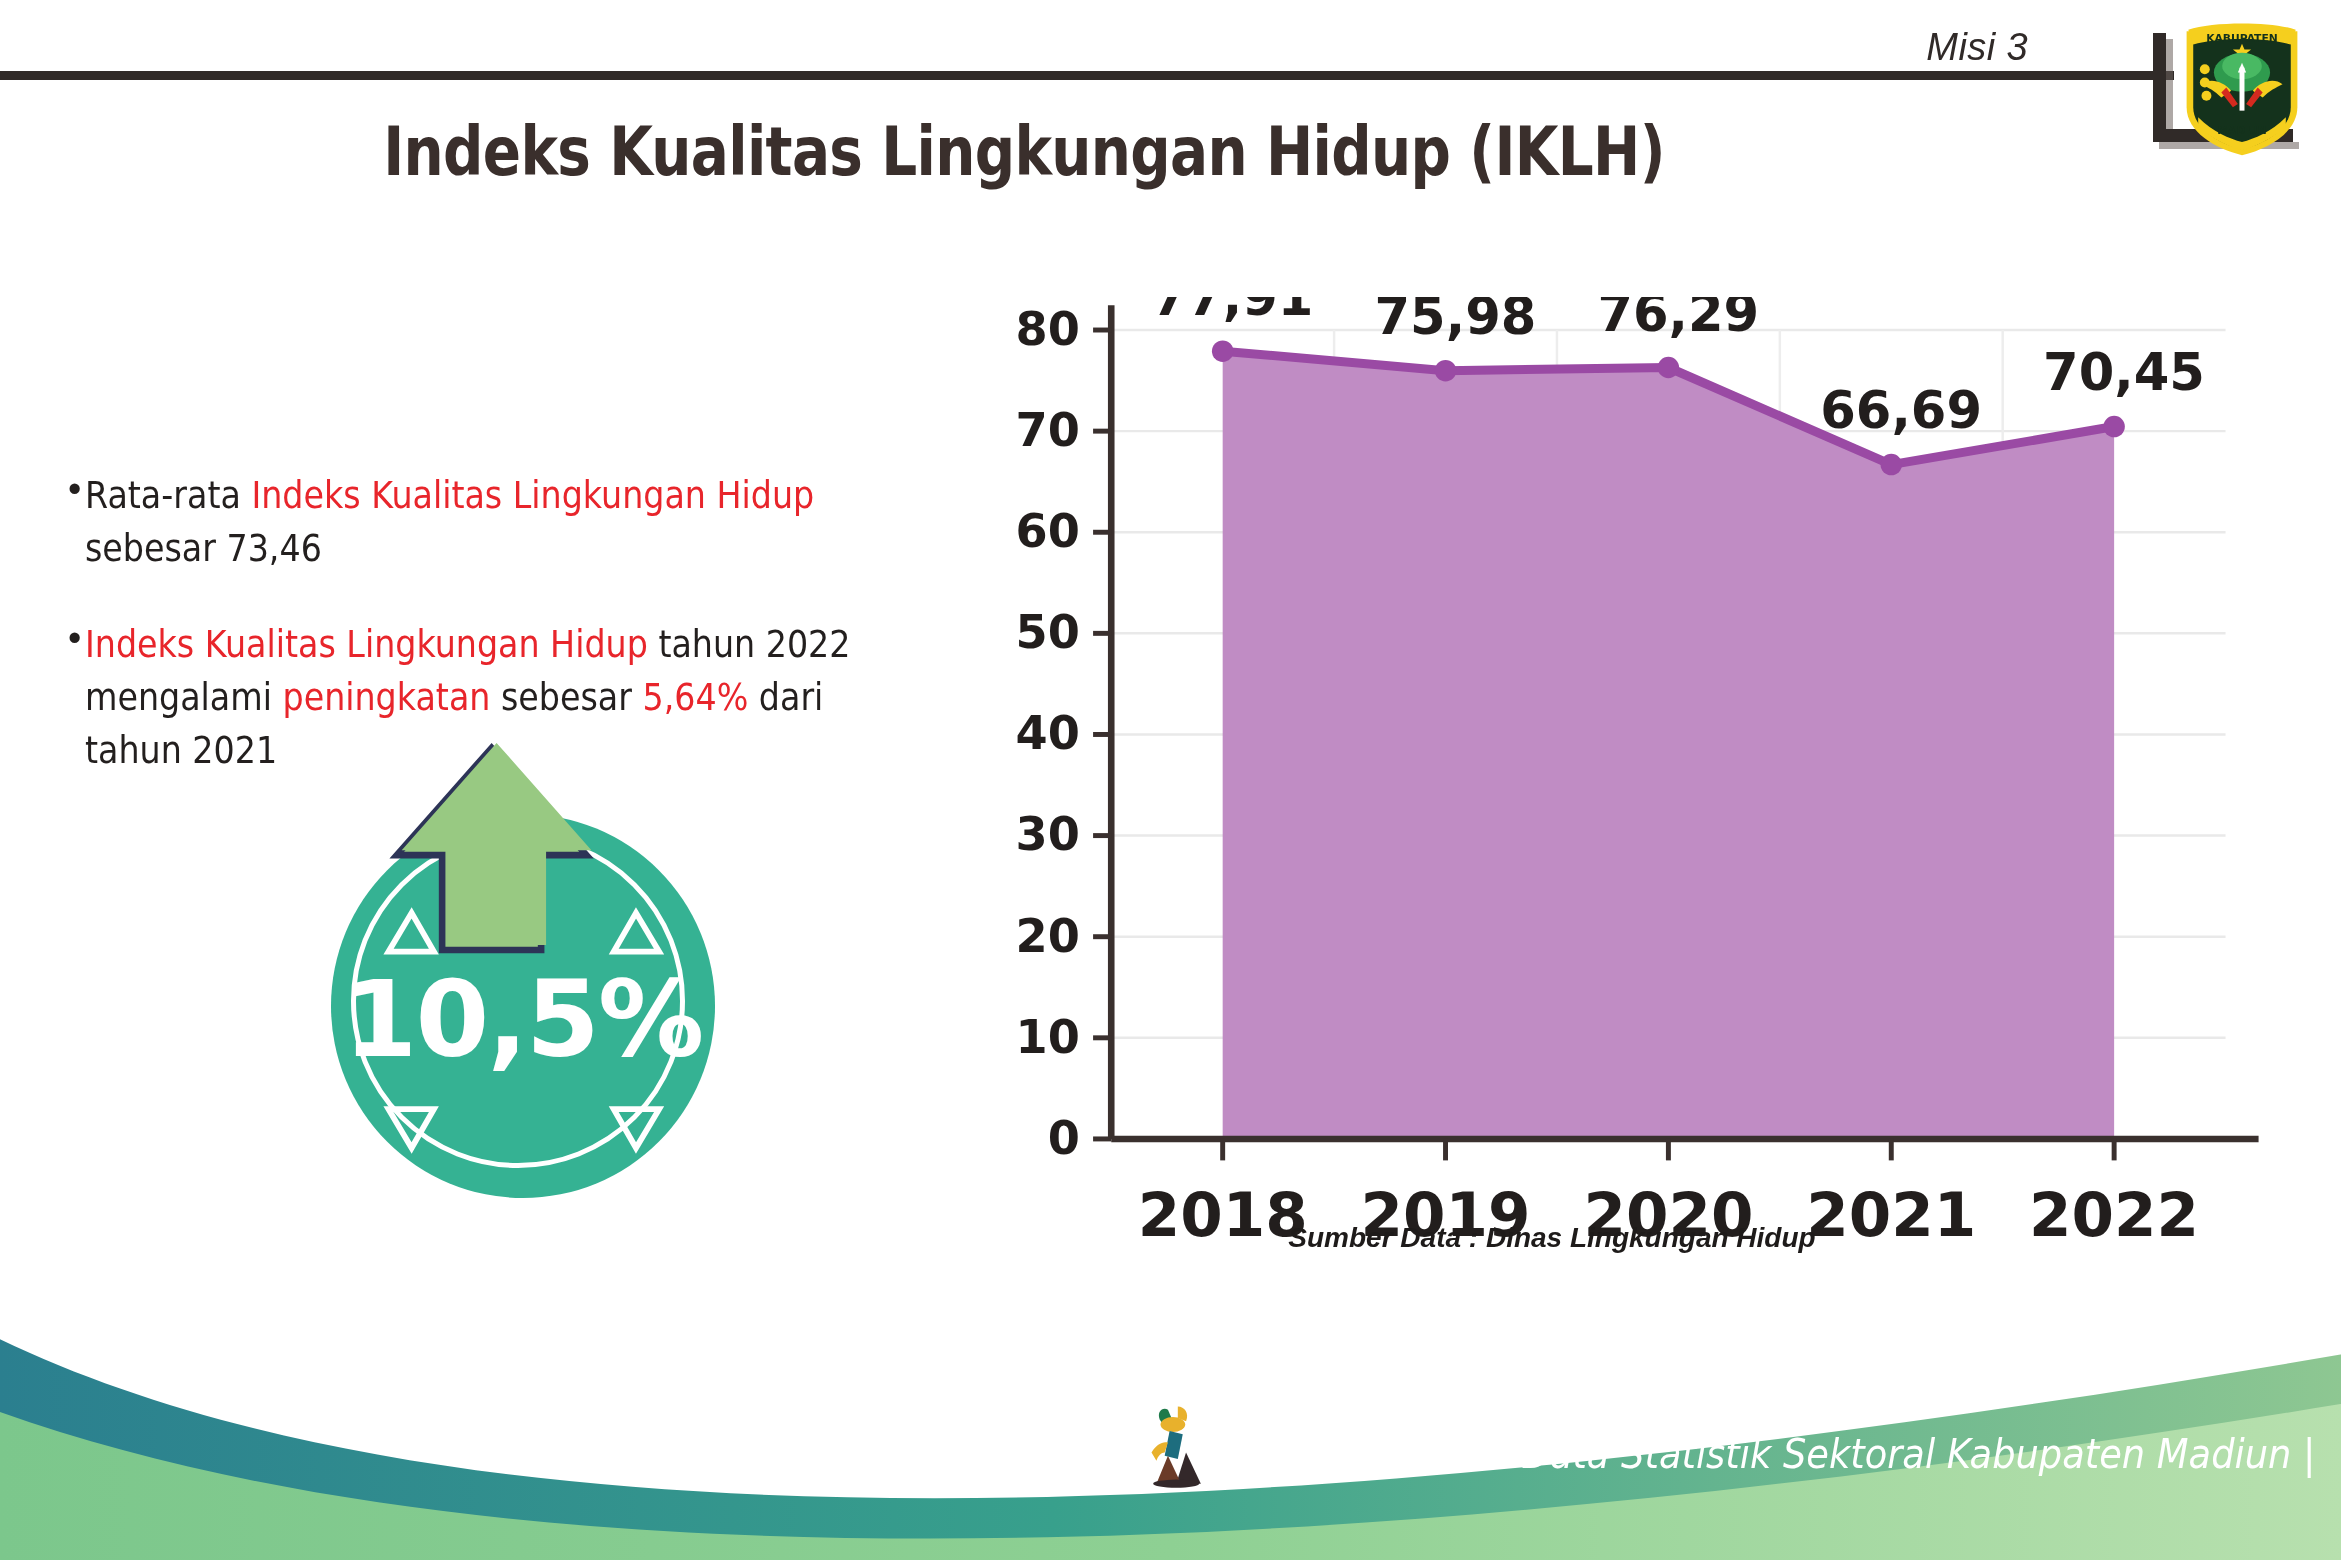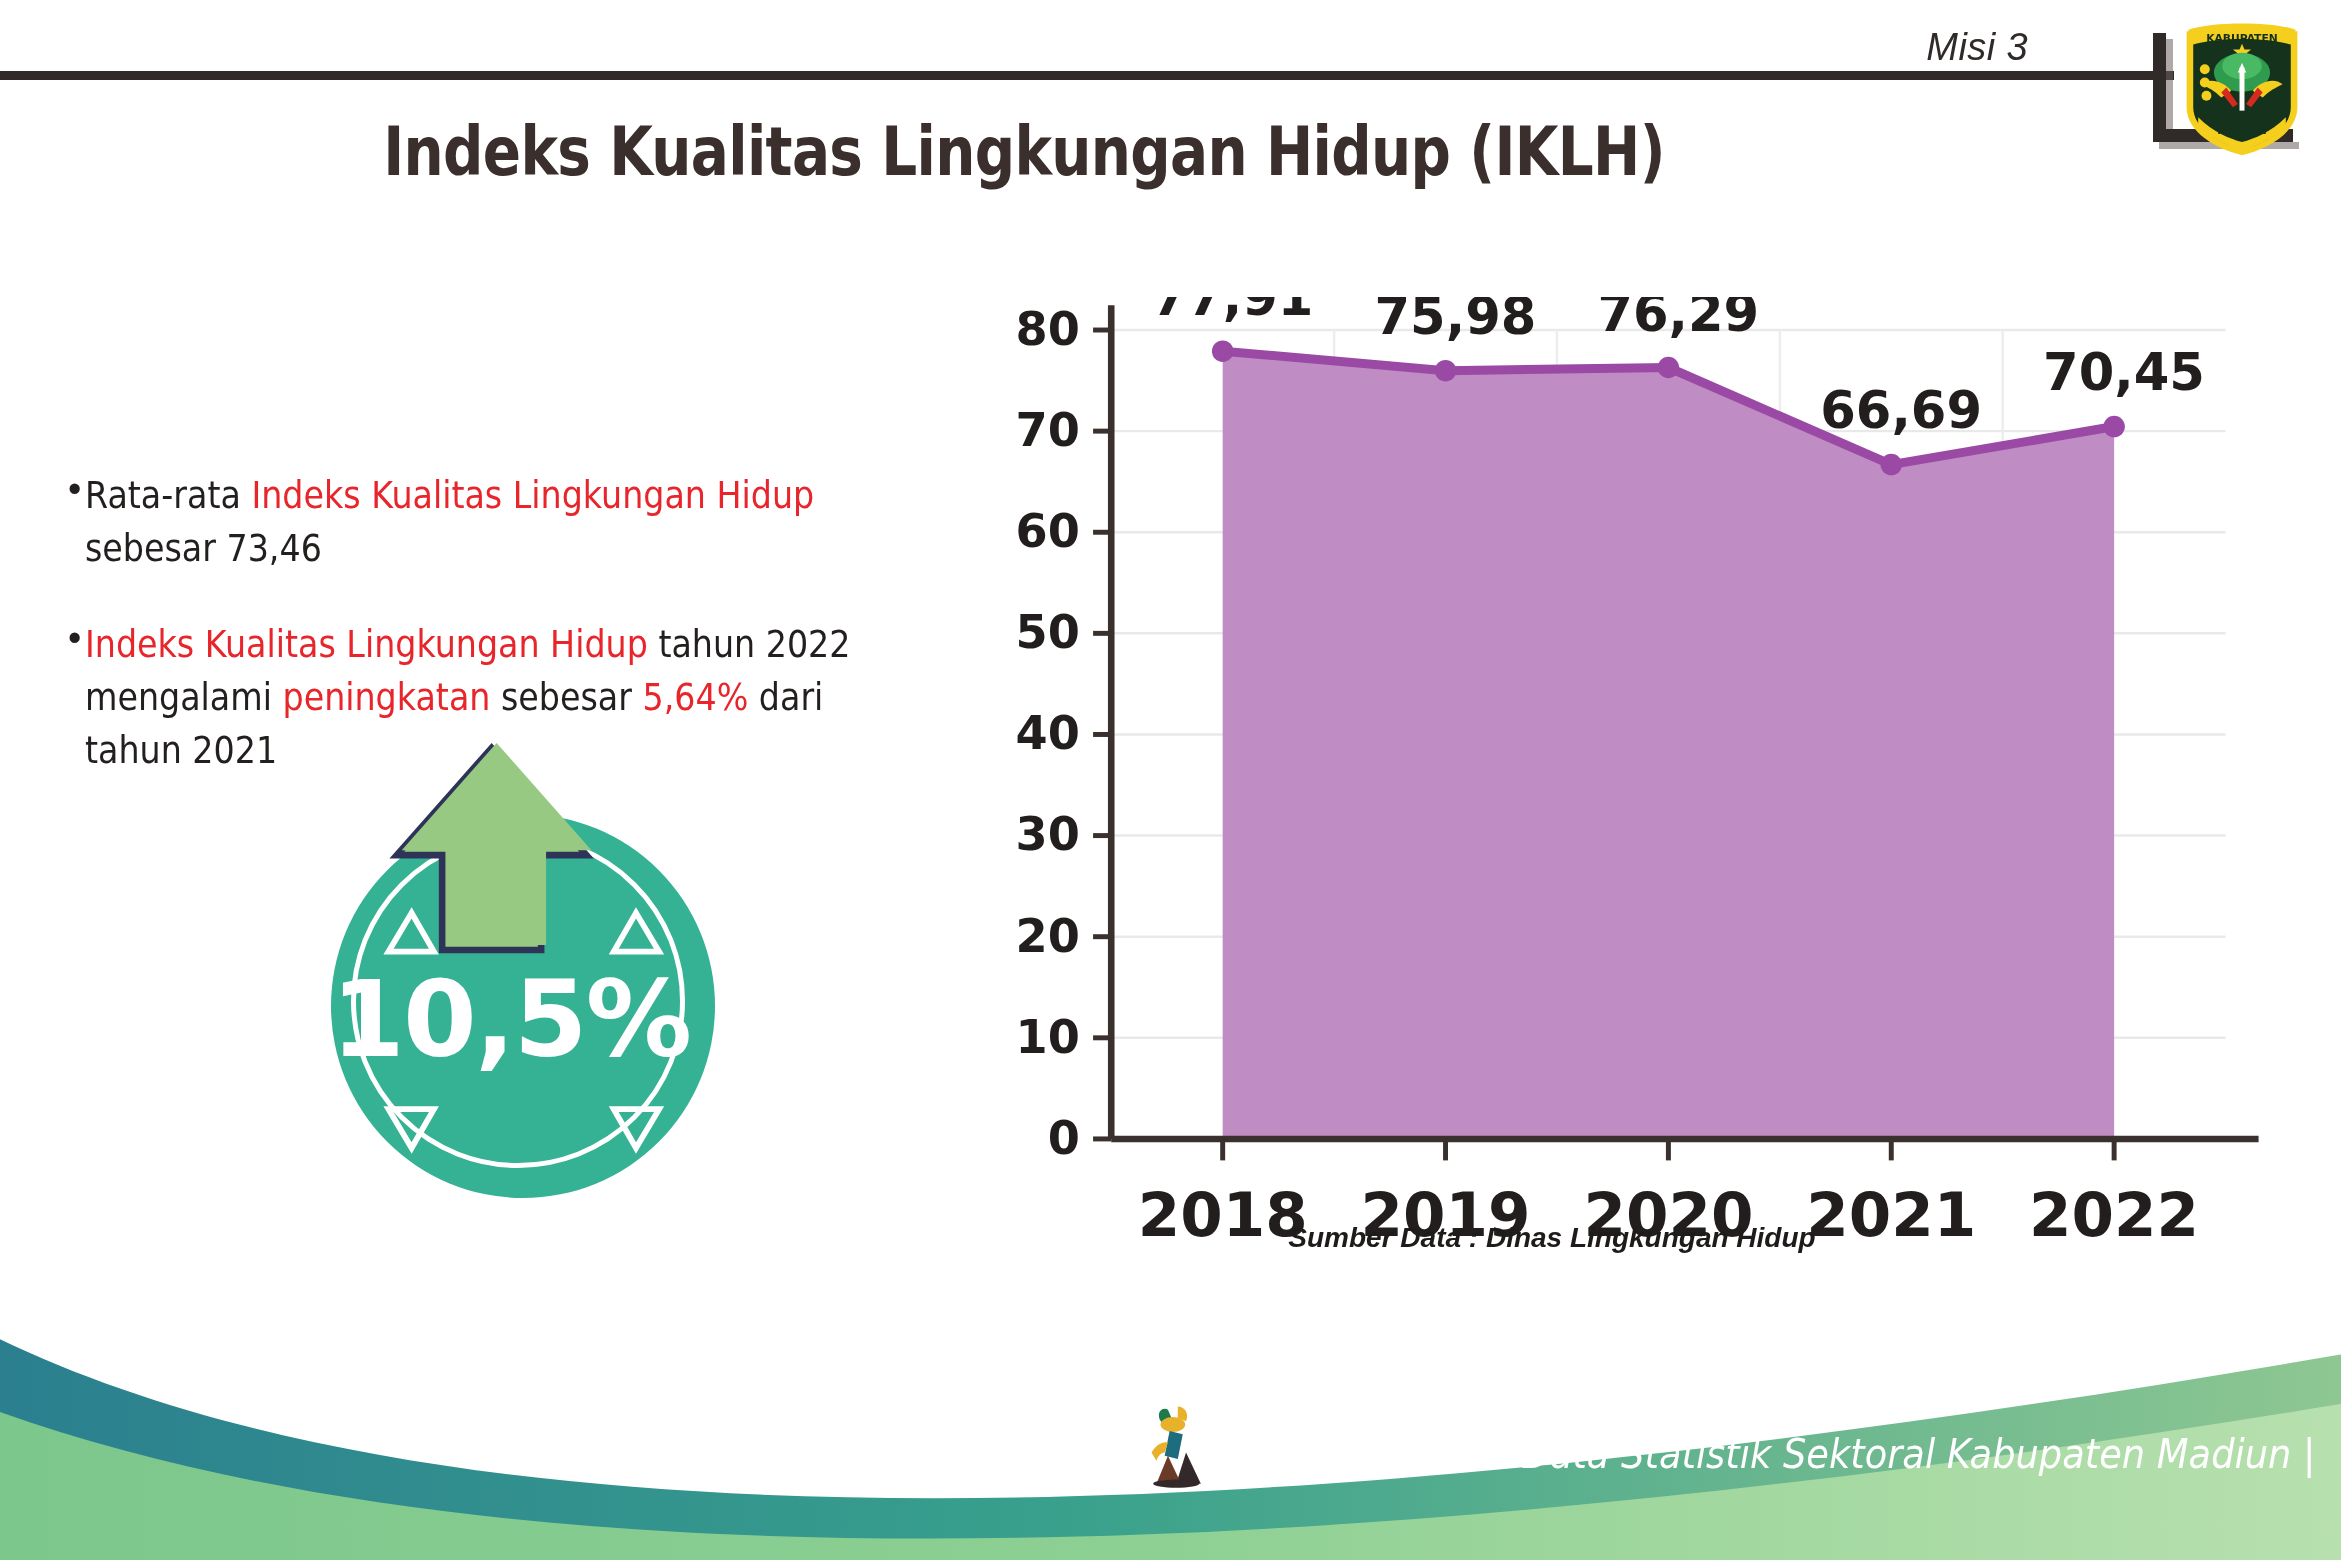--- a/index.html
+++ b/index.html
@@ -30,21 +30,21 @@
   .btext{font-family:"DejaVu Sans",sans-serif;font-size:37px;line-height:53px;
          color:#231f1e;transform:scaleX(.9);transform-origin:0 0;width:974px;}
   .red{color:#e8252b;}
 
   
   .badge-wrap{position:absolute;left:306px;top:727px;width:462px;height:479px;}
   .badge-circle{position:absolute;left:25px;top:87px;width:384px;height:384px;border-radius:50%;
                 background:#35b293;}
   .badge-ring{position:absolute;left:45px;top:107px;width:334px;height:334px;border-radius:50%;
               border:5.8px solid #ffffff;box-sizing:border-box;}
-  .badge-num{position:absolute;left:25px;top:231px;width:384px;text-align:left;
+  .badge-num{position:absolute;left:25px;top:231px;width:384px;text-align:center;
              font-family:"DejaVu Sans",sans-serif;font-weight:bold;font-size:106px;color:#fff;
              letter-spacing:-1.7px;}
   .arrow{position:absolute;left:0;top:0;width:462px;height:479px;}
 
   
   .chart{position:absolute;left:979px;top:297px;width:1288px;height:974px;}
   .srcnote{position:absolute;left:974px;top:1222px;width:1156px;text-align:center;
            font-family:"Liberation Sans",sans-serif;font-weight:bold;font-style:italic;
            font-size:28px;color:#1e1b1a;}
 

